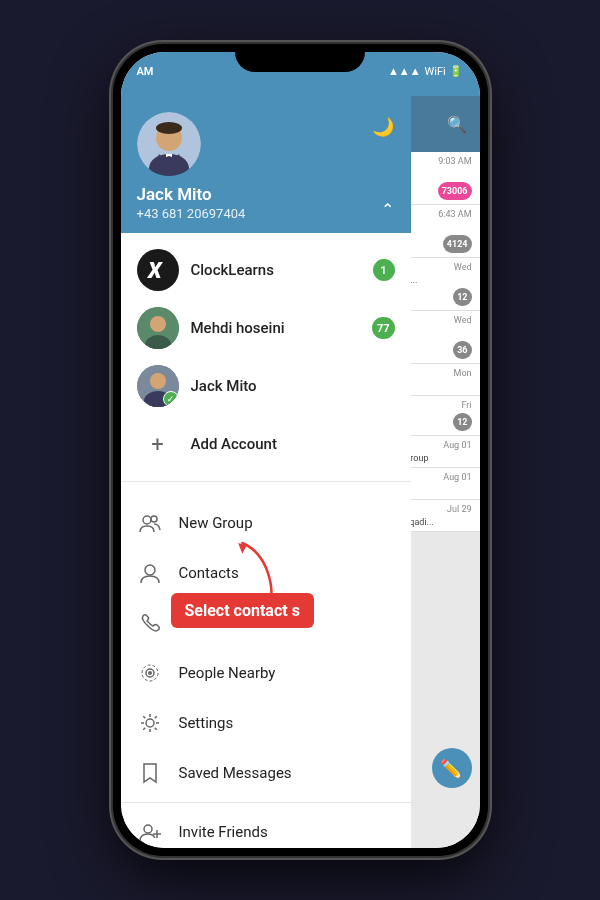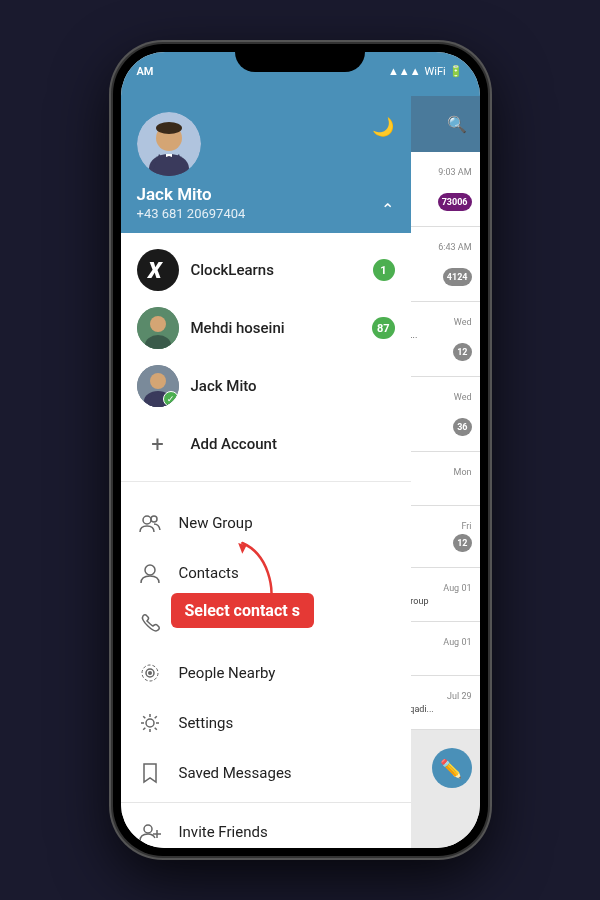--- a/index.html
+++ b/index.html
@@ -287,21 +287,21 @@
     .chat-header {
       height: 56px;
       background: #4a7a9b;
       display: flex;
       align-items: center;
       justify-content: flex-end;
       padding: 0 12px;
     }
 
     .chat-item {
-      padding: 15px 8px;
+      padding: 4px 8px;
       border-bottom: 1px solid #ddd;
       background: #fff;
       display: flex;
       flex-direction: column;
       gap: 3px;
     }
 
     .chat-time {
       font-size: 9px;
       color: #888;
@@ -399,21 +399,21 @@
 
     <div class="screen-content">
 
       <div class="chat-panel">
         <div class="chat-header">
           <span style="color:#fff;font-size:16px;">🔍</span>
         </div>
         <div class="chat-item">
           <span class="chat-time">9:03 AM</span>
           <span class="chat-preview">y-...</span>
-          <span class="chat-badge" style="background:#701a75;margin-left:12px;">73006</span>
+          <span class="chat-badge" style="background:#ec4899;margin-left:12px;">73006</span>
         </div>
         <div class="chat-item">
           <span class="chat-time">6:43 AM</span>
           <span class="chat-preview">-...</span>
           <span class="chat-badge" style="background:#888;">4124</span>
         </div>
         <div class="chat-item">
           <span class="chat-time">Wed</span>
           <span class="chat-preview">oni f...</span>
           <span class="chat-badge" style="background:#888;">12</span>
@@ -493,21 +493,21 @@
           <div class="account-item">
             <div class="account-avatar mehdi">
               <svg width="42" height="42" viewBox="0 0 42 42">
                 <circle cx="21" cy="21" r="21" fill="#5a8a6a"></circle>
                 <circle cx="21" cy="17" r="8" fill="#d4a574"></circle>
                 <ellipse cx="21" cy="38" rx="13" ry="10" fill="#3a5a4a"></ellipse>
                 <circle cx="21" cy="14" rx="8" ry="5" fill="#2a1a0a"></circle>
               </svg>
             </div>
             <span class="account-name">Mehdi hoseini</span>
-            <span class="badge">87</span>
+            <span class="badge">77</span>
           </div>
 
           <div class="account-item">
             <div class="account-avatar jack" style="position:relative;">
               <svg width="42" height="42" viewBox="0 0 42 42">
                 <circle cx="21" cy="21" r="21" fill="#7a8a9a"></circle>
                 <circle cx="21" cy="16" r="8" fill="#d4a574"></circle>
                 <ellipse cx="21" cy="36" rx="14" ry="10" fill="#3a3a5c"></ellipse>
                 <path d="M10,42 L16,28 L19,31 L21,29 L23,31 L26,28 L32,42Z" fill="#3a3a5c"></path>
               </svg>

